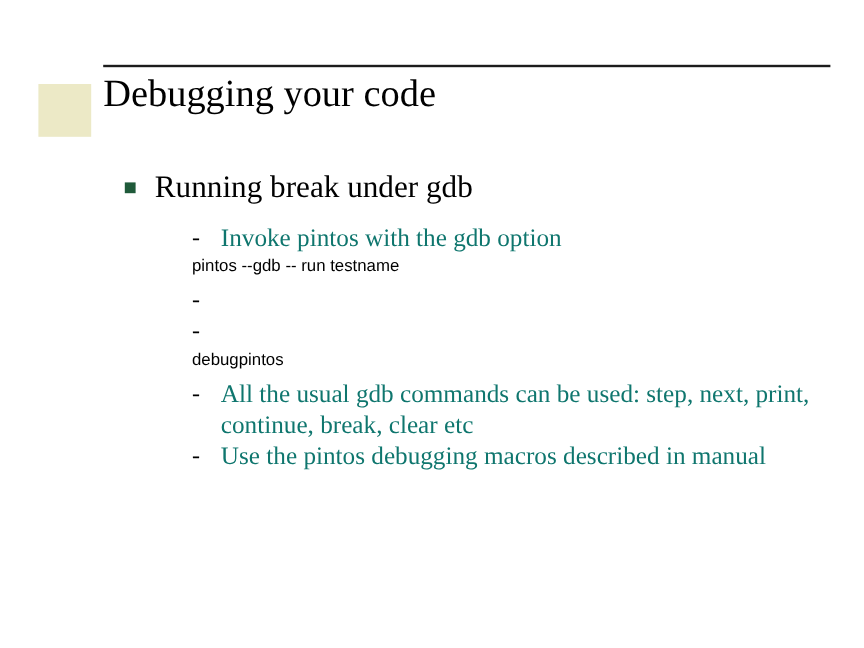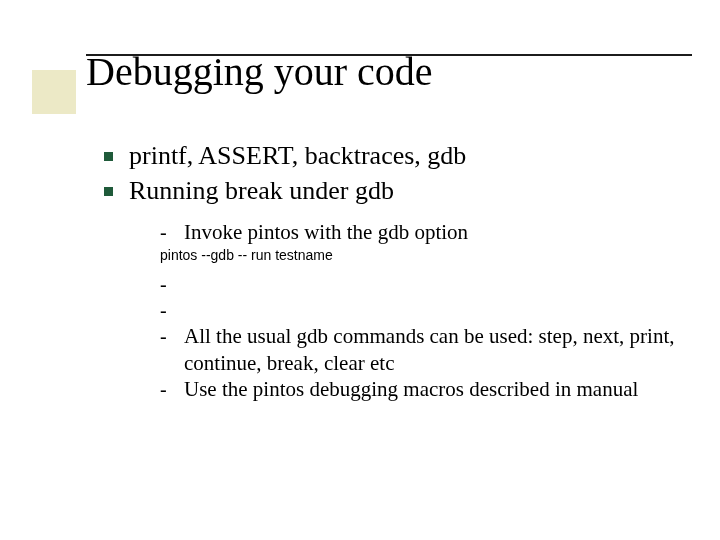--- a/index.html
+++ b/index.html
@@ -23,23 +23,23 @@
   .title-rule {
     position: absolute;
     top: 54px;
     left: 86px;
     width: 606px;
     height: 2px;
     background: #1c1c1c;
   }
   .title {
     position: absolute;
-    top: 48px;
+    top: 59px;
     left: 86px;
-    font-size: 40px;
+    font-size: 32px;
     font-weight: 400;
     color: #000;
     letter-spacing: 0px;
   }
   .content {
     position: absolute;
     top: 140px;
     left: 104px;
     width: 580px;
   }
@@ -74,44 +74,40 @@
     flex: 0 0 auto;
     width: 14px;
     font-size: 20px;
     color: #000;
     line-height: 1.3;
     margin-right: 10px;
     text-align: left;
   }
   .l2-text {
     font-size: 21px;
-    color: #000000;
+    color: #0f766e;
     line-height: 1.25;
   }
   .code-line {
     margin-top: 2px;
     margin-bottom: 8px;
     font-family: Arial, Helvetica, sans-serif;
     font-size: 14px;
     color: #000;
   }
 </style>
 </head>
 <body>
 
 <div class="accent-block"></div>
 <div class="title-rule"></div>
 <div class="title">Debugging your code</div>
 
 <div class="content">
 
-  <div class="l1">
-    <div class="sq-bullet"></div>
-    <div class="l1-text">printf, ASSERT, backtraces, gdb</div>
-  </div>
 
   <div class="l1">
     <div class="sq-bullet"></div>
     <div class="l1-text">Running break under gdb</div>
   </div>
 
   <div class="sublist">
 
     <div class="l2">
       <div class="dash">-</div>
@@ -119,20 +115,21 @@
     </div>
     <div class="code-line">pintos --gdb -- run testname</div>
 
     <div class="l2">
       <div class="dash">-</div>
     </div>
 
     <div class="l2">
       <div class="dash">-</div>
     </div>
+    <div class="code-line">debugpintos</div>
 
     <div class="l2">
       <div class="dash">-</div>
       <div class="l2-text">All the usual gdb commands can be used: step, next, print, continue, break, clear etc</div>
     </div>
 
     <div class="l2">
       <div class="dash">-</div>
       <div class="l2-text">Use the pintos debugging macros described in manual</div>
     </div>

